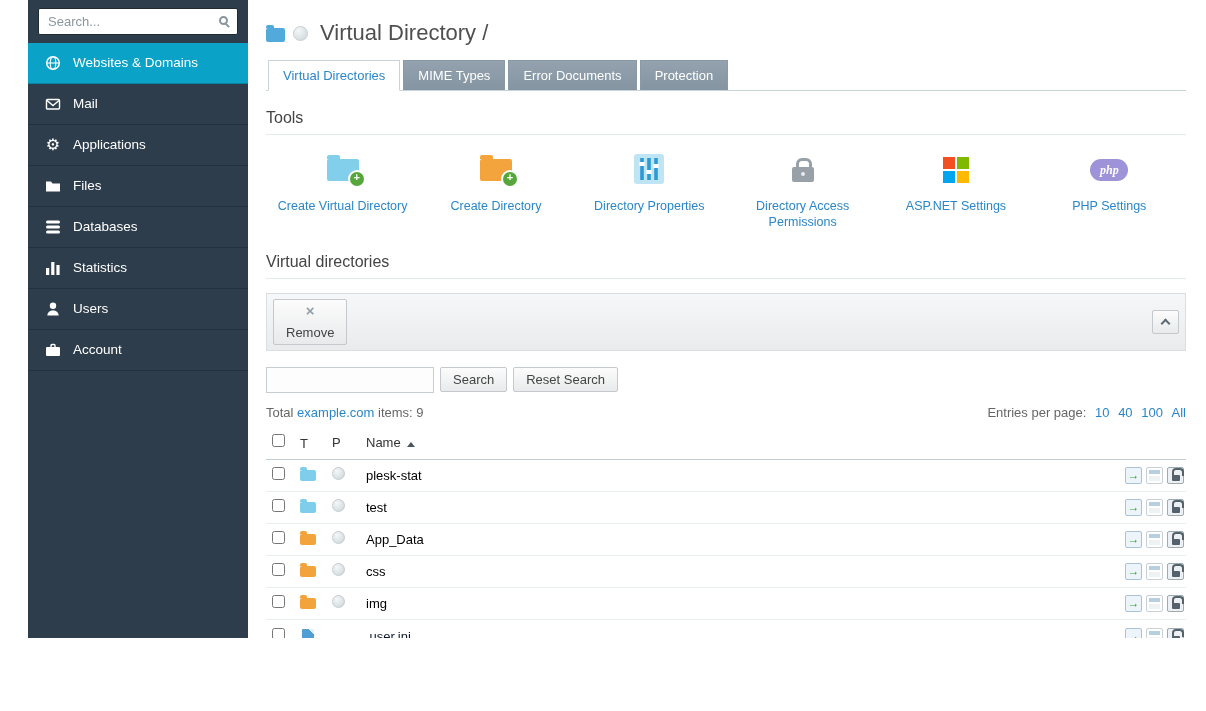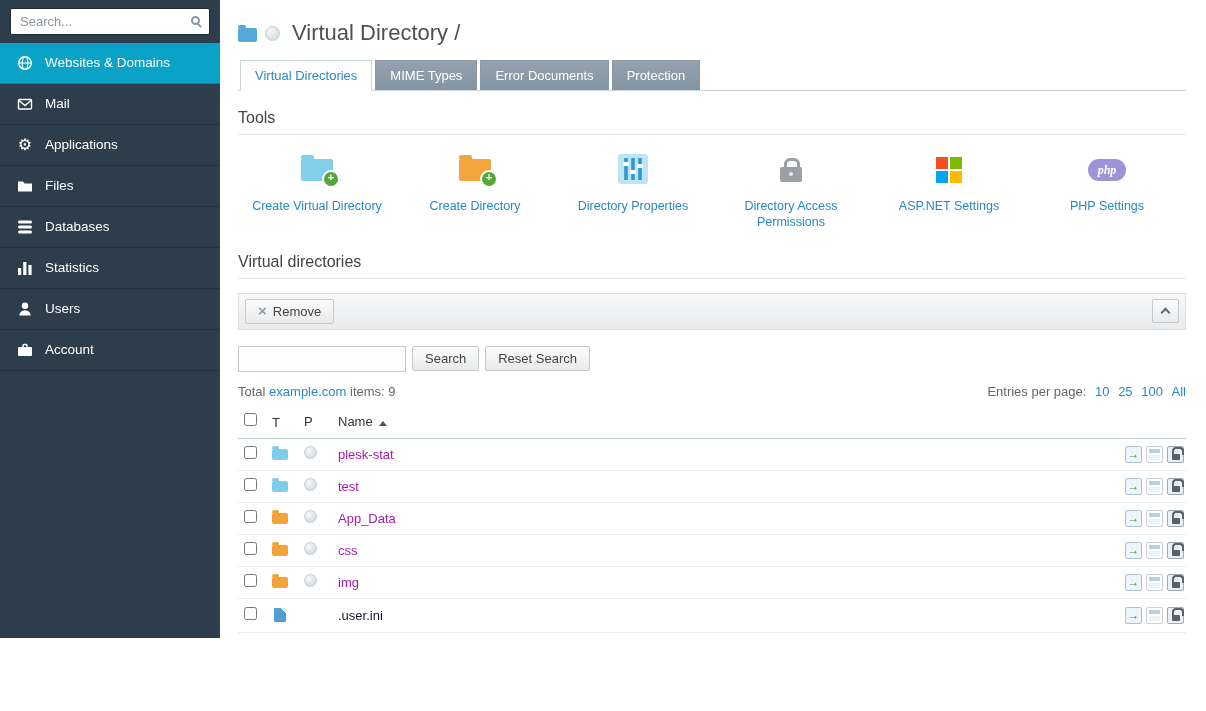--- a/index.html
+++ b/index.html
@@ -2,21 +2,21 @@
 <html><head>
 <meta charset="utf-8">
 <style>
   * { box-sizing: border-box; }
   html,body { margin:0; padding:0; }
   body {
     width:1206px; height:711px; overflow:hidden;
     font-family:"Liberation Sans", sans-serif; font-size:13px; color:#444;
     background:#fff;
   }
-  .app { display:flex; width:1206px; height:638px; }
+  .app { display:flex; width:1206px; height:638px;padding-left:28px; }
 
   
   .sidebar { width:220px; flex:0 0 220px; background:#2e3d4c; height:100%; }
   .search-wrap { padding:8px 10px; position:relative; }
   .search-wrap input {
     width:100%; height:27px; border:1px solid #1f2a33; border-radius:2px;
     padding:0 28px 0 9px; font-size:13px; color:#333; background:#fff; outline:none;
     font-family:"Liberation Sans", sans-serif;
   }
   .search-wrap input::placeholder { color:#8a959c; }
@@ -81,21 +81,21 @@
   .ms-logo span:nth-child(4){ background:#ffb900; }
   .php-badge { width:38px; height:22px; border-radius:11px; background:#9e93d8; color:#fff;
     font-family:"Liberation Serif", serif; font-style:italic; font-weight:700; font-size:12px;
     line-height:22px; text-align:center; display:inline-block; }
 
   
   .list-toolbar { margin-top:14px; background:linear-gradient(#f6f7f8, #e9ebed);
     border:1px solid #d9dee1; display:flex; justify-content:space-between; align-items:center; padding:5px 6px; }
   .btn { display:inline-flex; align-items:center; gap:6px;
     background:linear-gradient(#fcfcfc, #e8eaeb); border:1px solid #c3c9cd; border-radius:2px;
-    color:#444; font-size:13px; padding:4px 12px; cursor:pointer; font-family:"Liberation Sans", sans-serif; }
+    color:#444; font-size:13px; padding:4px 12px; cursor:pointer; font-family:"Liberation Sans", sans-serif;flex-direction:column; }
   .x-icon::before { content:"\00D7"; color:#93a0a8; font-size:15px; font-weight:700; line-height:13px; }
   .collapse-btn { width:27px; height:24px; display:flex; align-items:center; justify-content:center;
     background:linear-gradient(#fcfcfc, #e8eaeb); border:1px solid #c3c9cd; border-radius:2px; cursor:pointer; }
   .chev { width:7px; height:7px; border-left:2px solid #5d6b75; border-top:2px solid #5d6b75;
     transform:rotate(45deg); margin-top:3px; }
 
   
   .list-search { margin-top:16px; display:flex; gap:6px; align-items:center; }
   .list-search input { width:168px; height:26px; border:1px solid #c6cdd2; background:#fdfdfd;
     padding:0 8px; font-size:13px; font-family:"Liberation Sans", sans-serif; }
@@ -124,21 +124,21 @@
   .ticon[data-type="folder-light"]  { background:#7ecdea; }
   .ticon[data-type="folder-orange"] { background:#f2a33a; }
   .ticon[data-type="file"] { width:12px; height:14px; border-radius:1px;
     background:linear-gradient(225deg, #dff0fa 0 4px, #4f9fd4 4px); margin-left:2px; }
   .ticon[data-type="file"]::before { display:none; }
 
   .picon { width:13px; height:13px; border-radius:50%; display:inline-block;
     background:radial-gradient(circle at 35% 30%, #f4f7f8, #ccd4d9); border:1px solid #c3ccd1; }
   .picon[data-prot="false"] { visibility:hidden; }
 
-  .rname { color:#a21caf; text-decoration:none; }
+  .rname { color:#000000; text-decoration:none; }
   .rname[data-link="false"] { color:#0f172a; pointer-events:none; }
 
   .act { width:17px; height:17px; border:1px solid #a9c3d4; background:#eef5fa; border-radius:2px;
     display:inline-flex; align-items:center; justify-content:center; position:relative; text-decoration:none; }
   .act-open::before { content:"\2192"; color:#36a035; font-weight:700; font-size:12px; line-height:1; }
   .act-prev { background:#fff; border-color:#c8d1d7; }
   .act-prev::before { content:""; position:absolute; top:2px; left:2px; right:2px; height:4px; background:#b7cfdf; }
   .act-prev::after  { content:""; position:absolute; top:8px; left:2px; right:2px; bottom:2px; background:#eef2f5; }
   .act-lock { background:#edf1f3; border-color:#9fabb2; }
   .act-lock::before { content:""; position:absolute; bottom:2px; left:50%; margin-left:-4px;
@@ -324,21 +324,21 @@
 
     <div class="meta-row">
       <div class="totals">
         <span>Total</span>
         <a class="link" href="#">example.com</a>
         <span>items: 9</span>
       </div>
       <div class="entries">
         <span>Entries per page:</span>
         <a class="link" href="#">10</a>
-        <a class="link" href="#">25</a>
+        <a class="link" href="#">40</a>
         <a class="link" href="#">100</a>
         <a class="link" href="#">All</a>
       </div>
     </div>
 
     <div class="table">
       <div class="thead">
         <span class="c-check"><input type="checkbox" style=""></span>
         <span class="c-t">T</span>
         <span class="c-p">P</span>

